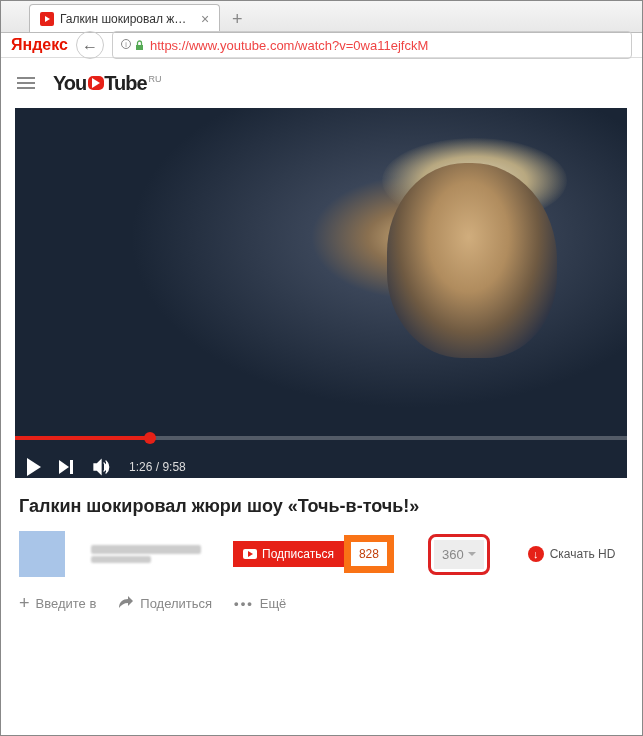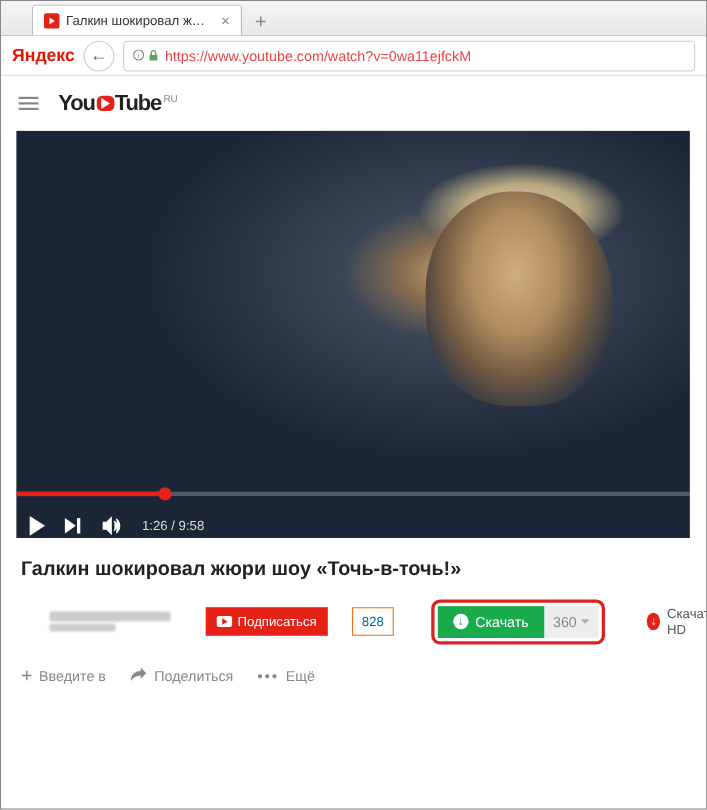--- a/index.html
+++ b/index.html
@@ -6,21 +6,21 @@
 body { background: #fff; width: 643px; height: 736px; overflow: hidden; border: 1px solid #888; }
 
 .tab-bar { height: 32px; background: linear-gradient(#f5f5f5, #e8e8e8); display: flex; align-items: flex-end; padding-left: 28px; border-bottom: 1px solid #bbb; }
 .tab { display: flex; align-items: center; height: 28px; background: #fff; border: 1px solid #bbb; border-bottom: none; border-radius: 4px 4px 0 0; padding: 0 10px; font-size: 12px; color: #333; max-width: 195px; gap: 6px; }
 .tab-favicon { width: 14px; height: 14px; background: #e62117; border-radius: 2px; display: flex; align-items: center; justify-content: center; }
 .tab-favicon::after { content: ""; border-left: 5px solid #fff; border-top: 3px solid transparent; border-bottom: 3px solid transparent; margin-left: 1px; }
 .tab-title { white-space: nowrap; overflow: hidden; text-overflow: ellipsis; max-width: 135px; }
 .tab-close { color: #888; font-size: 14px; cursor: pointer; }
 .new-tab { width: 26px; height: 26px; display: flex; align-items: center; justify-content: center; font-size: 18px; color: #888; margin-left: 4px; cursor: pointer; }
 
-.addr-bar { height: 36px; background: #fff; display: flex; align-items: center; padding: 0 10px; gap: 8px; border-bottom: 1px solid #ddd; }
+.addr-bar { height: 25px; background: #fff; display: flex; align-items: center; padding: 0 10px; gap: 8px; border-bottom: 1px solid #ddd; }
 .yandex-logo { font-size: 16px; font-weight: bold; color: #e61400; }
 .back-btn { width: 28px; height: 28px; border: 1px solid #ccc; border-radius: 50%; display: flex; align-items: center; justify-content: center; color: #666; cursor: pointer; font-size: 16px; }
 .url-box { flex: 1; display: flex; align-items: center; height: 28px; border: 1px solid #ccc; border-radius: 4px; padding: 0 8px; font-size: 13px; color: #888; gap: 6px; }
 .lock-area { display: flex; align-items: center; gap: 4px; color: #5a5; }
 .url-text { color: #ef4444; }
 
 .yt-header { height: 50px; display: flex; align-items: center; padding: 0 16px; gap: 18px; background: #fff; }
 .hamburger { display: flex; flex-direction: column; gap: 3px; cursor: pointer; }
 .hamburger span { width: 18px; height: 2px; background: #888; }
 .yt-logo { display: flex; align-items: center; gap: 2px; justify-content: flex-end; }
@@ -49,21 +49,21 @@
 .video-info { padding: 18px 18px 10px; }
 .video-title { font-size: 18px; font-weight: bold; color: #222; margin-bottom: 14px; }
 .channel-row { display: flex; align-items: center; gap: 26px; margin-bottom: 12px; }
 .avatar { width: 46px; height: 46px; background: #a9c5e8; }
 .channel-text { display: flex; flex-direction: column; gap: 2px; }
 .blur-line { background: #ccc; height: 9px; border-radius: 2px; filter: blur(1px); }
 .subscribe-group { display: flex; align-items: center; margin-left: 6px; }
 .subscribe-btn { background: #e62117; color: #fff; font-size: 12px; padding: 6px 10px; display: flex; align-items: center; gap: 5px; cursor: pointer; }
 .sub-play { width: 14px; height: 10px; background: #fff; border-radius: 2px; display: flex; align-items: center; justify-content: center; }
 .sub-play::after { content: ""; border-left: 5px solid #e62117; border-top: 3px solid transparent; border-bottom: 3px solid transparent; }
-.sub-count { border: 1px solid #f97316; padding: 5px 8px; font-size: 12px; color: #0369a1; margin-left: 22px; }
+.sub-count { border: 7px solid #f97316; padding: 5px 8px; font-size: 12px; color: #c2410c; }
 .download-group { display: flex; align-items: center; margin-left: 8px; border: 3px solid #d22; border-radius: 8px; padding: 3px; }
 .download-btn { background: #1aab4c; color: #fff; font-size: 13px; padding: 7px 14px; display: flex; align-items: center; gap: 6px; cursor: pointer; }
 .download-btn::before { content: "↓"; background: #fff; color: #1aab4c; width: 14px; height: 14px; border-radius: 50%; display: flex; align-items: center; justify-content: center; font-size: 11px; font-weight: bold; }
 .quality-btn { background: #ededed; color: #888; font-size: 13px; padding: 7px 8px; display: flex; align-items: center; gap: 4px; cursor: pointer; }
 .quality-btn::after { content: ""; border-top: 4px solid #aaa; border-left: 4px solid transparent; border-right: 4px solid transparent; }
 .hd-btn { display: flex; align-items: center; gap: 6px; font-size: 12px; color: #555; margin-left: 12px; cursor: pointer; }
 .hd-icon { width: 16px; height: 16px; background: #e62117; border-radius: 50%; color: #fff; display: flex; align-items: center; justify-content: center; font-size: 11px; font-weight: bold; }
 
 .action-row { display: flex; align-items: center; gap: 22px; padding: 4px 0; color: #888; font-size: 13px; }
 .action-item { display: flex; align-items: center; gap: 6px; cursor: pointer; }
@@ -147,23 +147,20 @@
       <div class="blur-line" style="width:60px;height:7px"></div>
     </div>
     <div class="subscribe-group">
       <div class="subscribe-btn">
         <span class="sub-play"></span>
         <span>Подписаться</span>
       </div>
       <div class="sub-count">828</div>
     </div>
     <div class="download-group">
-      <div class="download-btn">
-        <span>Скачать</span>
-      </div>
       <div class="quality-btn">
         <span>360</span>
       </div>
     </div>
     <div class="hd-btn">
       <span class="hd-icon">↓</span>
       <span>Скачать HD</span>
     </div>
   </div>
   <div class="action-row">

